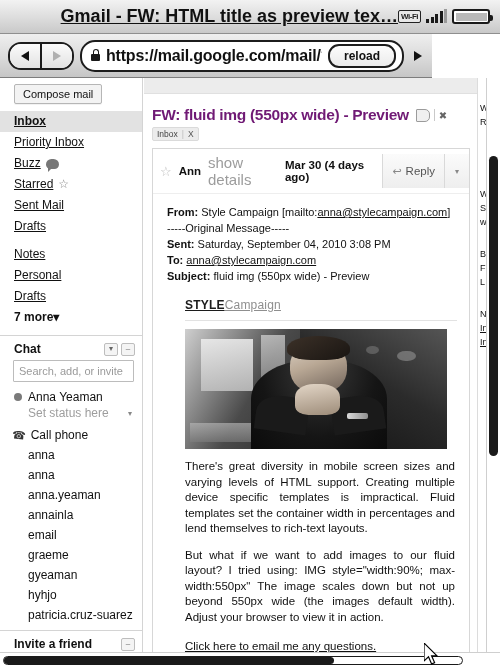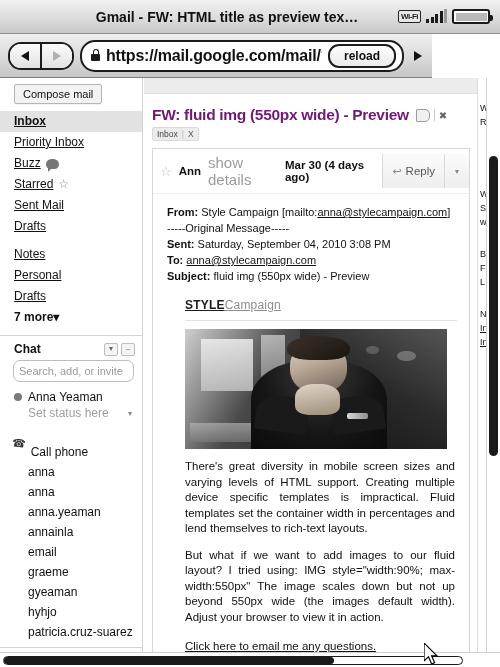--- a/index.html
+++ b/index.html
@@ -12,23 +12,24 @@
   .device{position:relative;width:500px;height:667px;background:#fff;overflow:hidden;}
 
   
   .statusbar{
     position:absolute;left:0;top:0;width:500px;height:34px;
     background:linear-gradient(to bottom,#f2f2f2 0%,#dcdcdc 55%,#c9c9c9 100%);
     border-bottom:1px solid #8f8f8f;
     display:flex;align-items:center;box-sizing:border-box;padding:0 8px;
   }
   .page-title{
-    flex:1;text-align:center;font-size:14px;font-weight:bold;color:#111;
+    flex:1;text-align:right;font-size:18px;font-weight:bold;color:#111;
     white-space:nowrap;overflow:hidden;text-overflow:ellipsis;
     padding-left:48px;
+    text-decoration:underline;
   }
   .status-icons{display:flex;align-items:center;gap:5px;padding-right:2px;}
   .wifi-badge{
     font-size:8px;font-weight:bold;color:#222;border:1.5px solid #222;
     border-radius:2px;padding:0 2px;line-height:11px;letter-spacing:-.5px;
     background:#e8e8e8;
   }
   .signal{display:flex;align-items:flex-end;gap:1.5px;height:13px;}
   .signal i{display:block;width:3px;background:#1a1a1a;}
   .signal i:nth-child(1){height:4px}
@@ -130,34 +131,34 @@
     padding:6px 7px 4px 14px;
   }
   .sec-head b{font-size:12px;color:#111;}
   .sec-btns{display:flex;gap:3px;}
   .mini-btn{
     width:12px;height:11px;border:1px solid #bdbdbd;background:#f4f4f4;border-radius:2px;
     font-size:8px;line-height:9px;text-align:center;color:#666;
   }
   .chat-search{
     margin:0 8px 6px 13px;border:1px solid #bcbcbc;background:#fff;
-    font-size:11px;color:#9a9a9a;padding:4px 5px;border-radius:7px;
+    font-size:11px;color:#9a9a9a;padding:4px 5px;border-radius:1px;
   }
   .me-row{display:flex;align-items:center;gap:6px;padding:2px 0 0 14px;}
   .dot{width:8px;height:8px;border-radius:50%;background:#7a7a7a;flex:none;}
   .me-name{font-size:12px;color:#111;}
   .status-row{
     display:flex;align-items:center;justify-content:space-between;
     padding:2px 10px 5px 28px;
   }
   .status-row .s{font-size:12px;color:#9d9d9d;}
   .status-row .c{font-size:8px;color:#888;}
   .call-row{display:flex;align-items:center;gap:5px;padding:3px 0 3px 12px;}
   .phone-ico{font-size:11px;color:#333;transform:rotate(6deg);}
-  .call-txt{font-size:12px;color:#111;margin-top:17px;}
+  .call-txt{font-size:12px;color:#111;}
   .buddy{font-size:12px;color:#111;padding:3px 6px 3px 28px;white-space:nowrap;}
 
   .invite-head{
     display:flex;align-items:center;justify-content:space-between;
     padding:6px 7px 2px 14px;
   }
   .invite-head b{font-size:12px;color:#111;}
 
   
   .mailpane{

